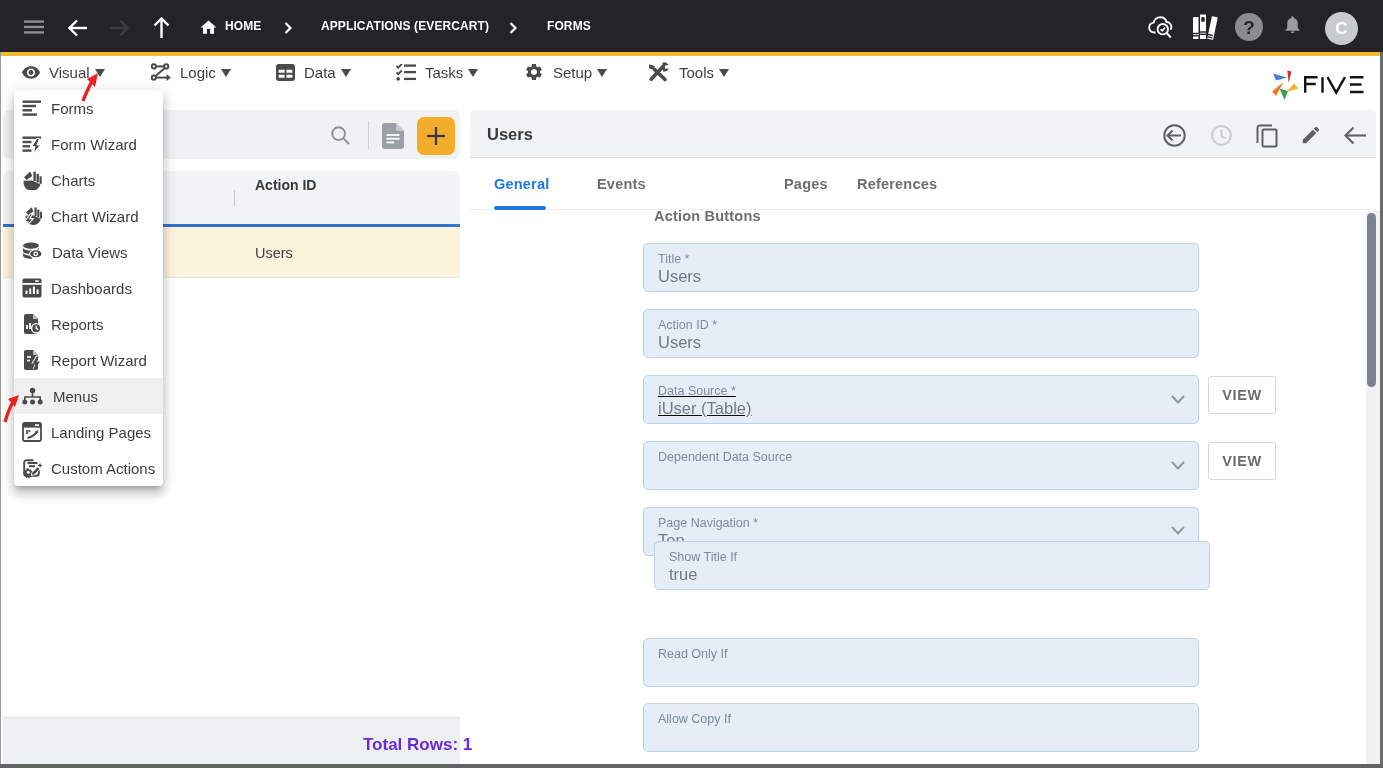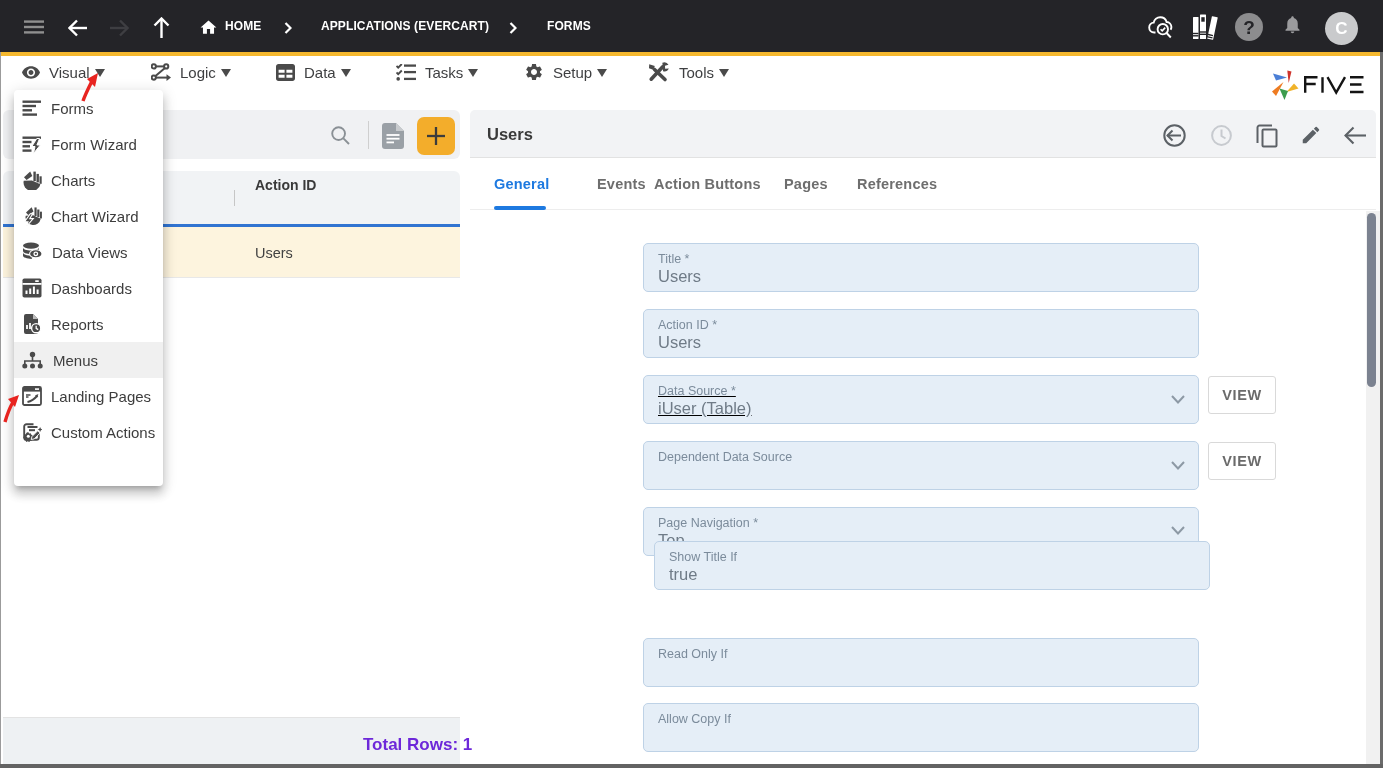--- a/index.html
+++ b/index.html
@@ -268,21 +268,21 @@
 </svg>
 <svg class="abs" style="left:1344px;top:126px" width="22" height="19" viewBox="0 0 22 19">
   <g stroke="#5c6166" stroke-width="2.1" fill="none">
       <line x1="1.5" y1="9.5" x2="22" y2="9.5"></line>
       <polyline points="9.5,1.5 1.5,9.5 9.5,17.5"></polyline>
     </g>
 </svg>
 <div class="abs" id="dtabs"></div>
 <div class="tab" style="left:494px;color:#1d79e0;">General</div>
 <div class="tab" style="left:577px;margin-left:20px;">Events</div>
-<div class="tab" style="left:654px;">Action Buttons</div>
+<div class="tab" style="left:654px;margin-top:32px;">Action Buttons</div>
 <div class="tab" style="left:784px;">Pages</div>
 <div class="tab" style="left:857px;">References</div>
 <div class="abs" id="tabline"></div>
 
 <div class="field" style="top:243px;">
     <div class="flabel">Title *</div>
     <div class="fvalue">Users</div>
   </div>
 <div class="field" style="top:309px;">
     <div class="flabel">Action ID *</div>
@@ -403,20 +403,33 @@
         <g stroke="#fff" stroke-width="1.8">
           <line x1="5" y1="15" x2="5" y2="11"></line>
           <line x1="8" y1="15" x2="8" y2="9"></line>
           <line x1="11" y1="15" x2="11" y2="12"></line>
         </g>
         <circle cx="14.2" cy="14.2" r="4.6" fill="#4a4a4a" stroke="#fff" stroke-width="1.4"></circle>
         <polyline points="14.2,11.8 14.2,14.4 16.2,15.6" fill="none" stroke="#fff" stroke-width="1.3"></polyline>
       </svg>
     <span>Reports</span>
   </div>
+  <div class="dditem">
+    <svg width="20" height="20" viewBox="0 0 20 20">
+        <path fill="#4a4a4a" d="M2 2 a2 2 0 0 1 2-2 h7 l5 5 v13 a2 2 0 0 1 -2 2 h-10 a2 2 0 0 1 -2-2 z"></path>
+        <path fill="#bbb" d="M11 0 l5 5 h-5 z"></path>
+        <g stroke="#fff" stroke-width="1.6">
+          <line x1="5" y1="7" x2="9" y2="7"></line>
+          <line x1="5" y1="10.5" x2="8" y2="10.5"></line>
+        </g>
+        <path fill="#fff" d="M14.5 5.5 l-5.5 9 h3.6 l-2 7 7.8-10.5 h-3.9 l2.7-5.5z" transform="scale(0.92) translate(1,0.5)"></path>
+        <path fill="#4a4a4a" d="M14.8 6.5 l-4.8 8 h3.1 l-1.7 6 6.6-9 h-3.4 l2.3-5z"></path>
+      </svg>
+    <span>Report Wizard</span>
+  </div>
   <div class="dditem ddhl">
     <svg width="22" height="20" viewBox="0 0 22 20">
         <g fill="#4a4a4a">
           <circle cx="10.5" cy="4.5" r="2.7"></circle>
           <circle cx="2.8" cy="16" r="2.5"></circle>
           <circle cx="10.5" cy="16" r="2.5"></circle>
           <circle cx="18.2" cy="16" r="2.5"></circle>
         </g>
         <g stroke="#4a4a4a" stroke-width="1.6" fill="none">
           <path d="M10.5 5 v6 M2.8 16 v-5 h15.4 v5"></path>

